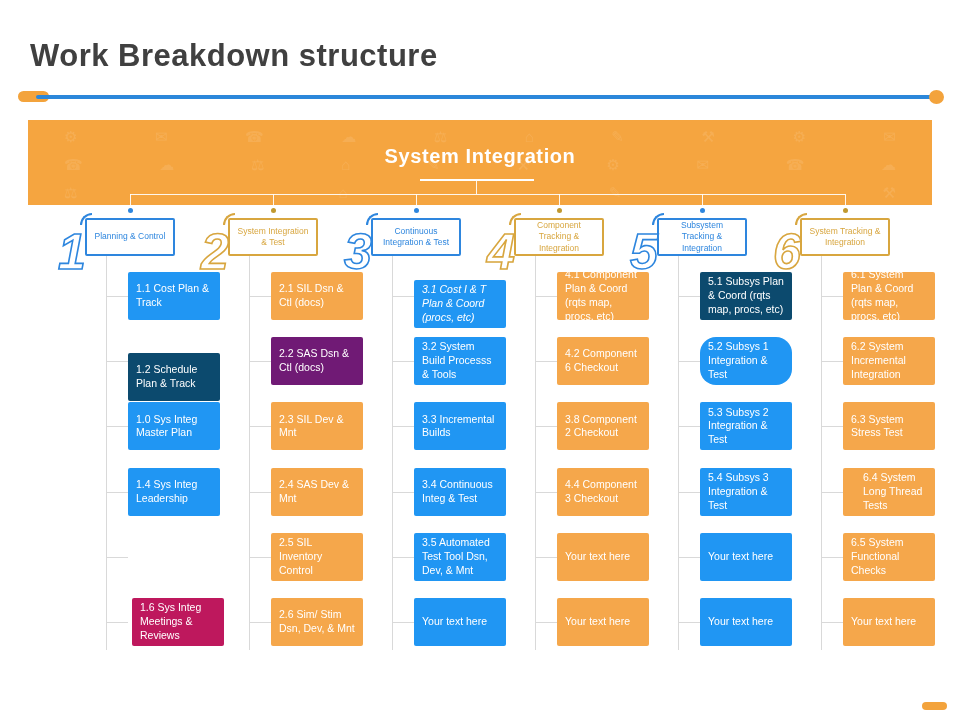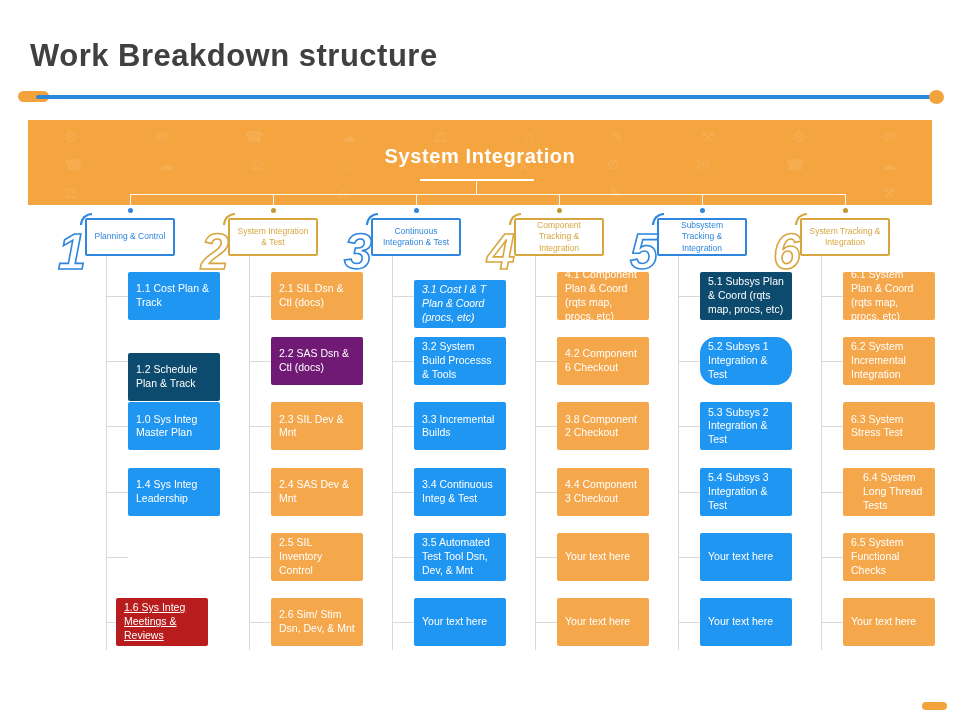--- a/index.html
+++ b/index.html
@@ -108,21 +108,21 @@
       <div class="cline" style="left: 106px; top: 426.4px; width: 22px; height: 1px;"></div>
       <div class="wbs-box" style="left: 128px; top: 402.4px; background: rgb(32, 150, 243);">
         <span>1.0 Sys Integ Master Plan</span>
       </div>
       <div class="cline" style="left: 106px; top: 491.6px; width: 22px; height: 1px;"></div>
       <div class="wbs-box" style="left: 128px; top: 467.6px; background: rgb(32, 150, 243);">
         <span>1.4 Sys Integ Leadership</span>
       </div>
       <div class="cline" style="left: 106px; top: 556.8px; width: 22px; height: 1px;"></div>
       <div class="cline" style="left: 106px; top: 622px; width: 22px; height: 1px;"></div>
-      <div class="wbs-box" style="left: 116px; top: 598px; background: #b91c1c; text-decoration: underline;">
+      <div class="wbs-box" style="left: 132px; top: 598px; background: #be185d;">
         <span>1.6 Sys Integ Meetings &amp; Reviews</span>
       </div>
       <div class="dot" style="left: 270.5px; top: 208px; background: rgb(193, 153, 47);"></div>
       <div class="cline" style="left: 249px; top: 256px; width: 1px; height: 394px;"></div>
       <div class="col-header" style="left: 228px; top: 218px; border-color: rgb(216, 166, 63); color: rgb(216, 166, 63);">
         <div class="curl" style="border-color: rgb(216, 166, 63);"></div>
         <span>System Integration &amp; Test</span>
         <svg class="col-num" width="46" height="60">
           <text x="23" y="48" text-anchor="middle" fill="none" stroke="#D8A63F" stroke-width="1.6" font-size="50" font-weight="bold" font-style="italic" font-family="&quot;Liberation Sans&quot;,sans-serif">2</text>
         </svg>

